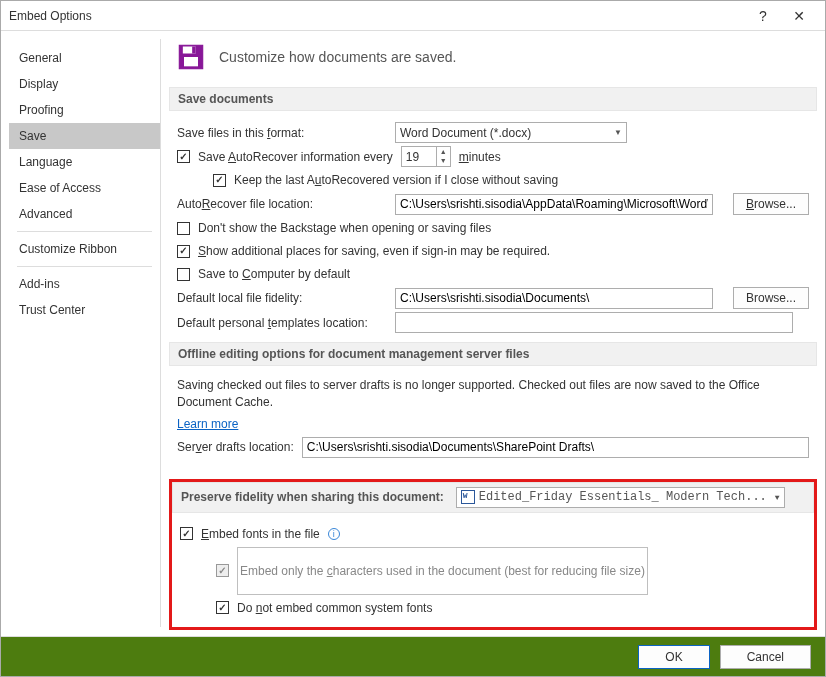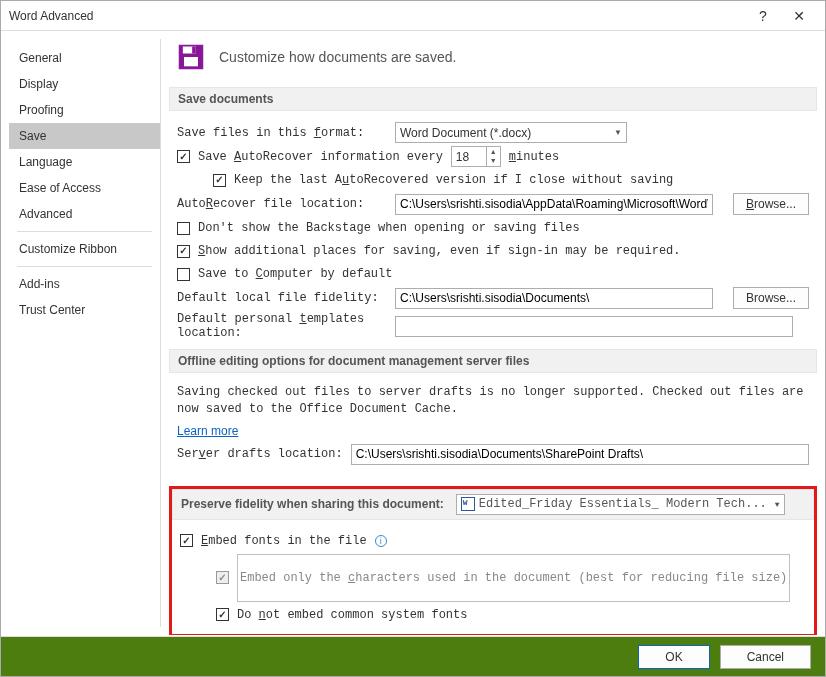--- a/index.html
+++ b/index.html
@@ -72,21 +72,21 @@
   .section-hdr {
     background: #f1f1f1;
     border: 1px solid #e6e6e6;
     font-weight: bold;
     color: #555;
     padding: 4px 8px;
     font-size: 12px;
   }
   .section-body { padding: 8px 8px 6px 8px; }
   .row { display: flex; align-items: center; gap: 8px; margin: 3px 0; min-height: 20px; }
-  label { color: #333; font-family: Liberation Mono, monospace; }
+  label { color: #333; }
   .u { text-decoration: underline; }
   .dropdown {
     border: 1px solid #adadad;
     background: #fff;
     height: 21px;
     display: inline-flex;
     align-items: center;
     padding: 0 4px;
     font-size: 12px;
     min-width: 232px;
@@ -176,21 +176,21 @@
     gap: 10px;
     background:#4d7c0f;
   }
   .footer .btn { height: 24px; padding: 0 26px; }
   .footer .btn.primary { border: 1px solid #0b63c4; }
 </style>
 </head>
 <body>
 
 <div class="titlebar">
-  <span class="title">Word Advanced</span>
+  <span class="title">Embed Options</span>
   <span class="spacer"></span>
   <span class="tb-btn">?</span>
   <span class="tb-btn">✕</span>
 </div>
 
 <div class="content">
   <div class="sidebar">
     <div class="sidebar-item">General</div>
     <div class="sidebar-item">Display</div>
     <div class="sidebar-item">Proofing</div>
@@ -226,21 +226,21 @@
           <span>Word Document (*.docx)</span>
             <span class="arr">▼</span>
         </div>
       </div>
       <div class="row">
         <span class="chk checked"></span>
         <label>
           <span>Save </span><span class="u">A</span><span>utoRecover information every</span>
         </label>
         <div class="spin">
-          <span class="val">18</span>
+          <span class="val">19</span>
           <span class="btns">
               <span>▲</span>
               <span>▼</span>
             </span>
         </div>
         <label>
           <span class="u">m</span><span>inutes</span>
         </label>
       </div>
       <div class="row" style="padding-left:36px;">

